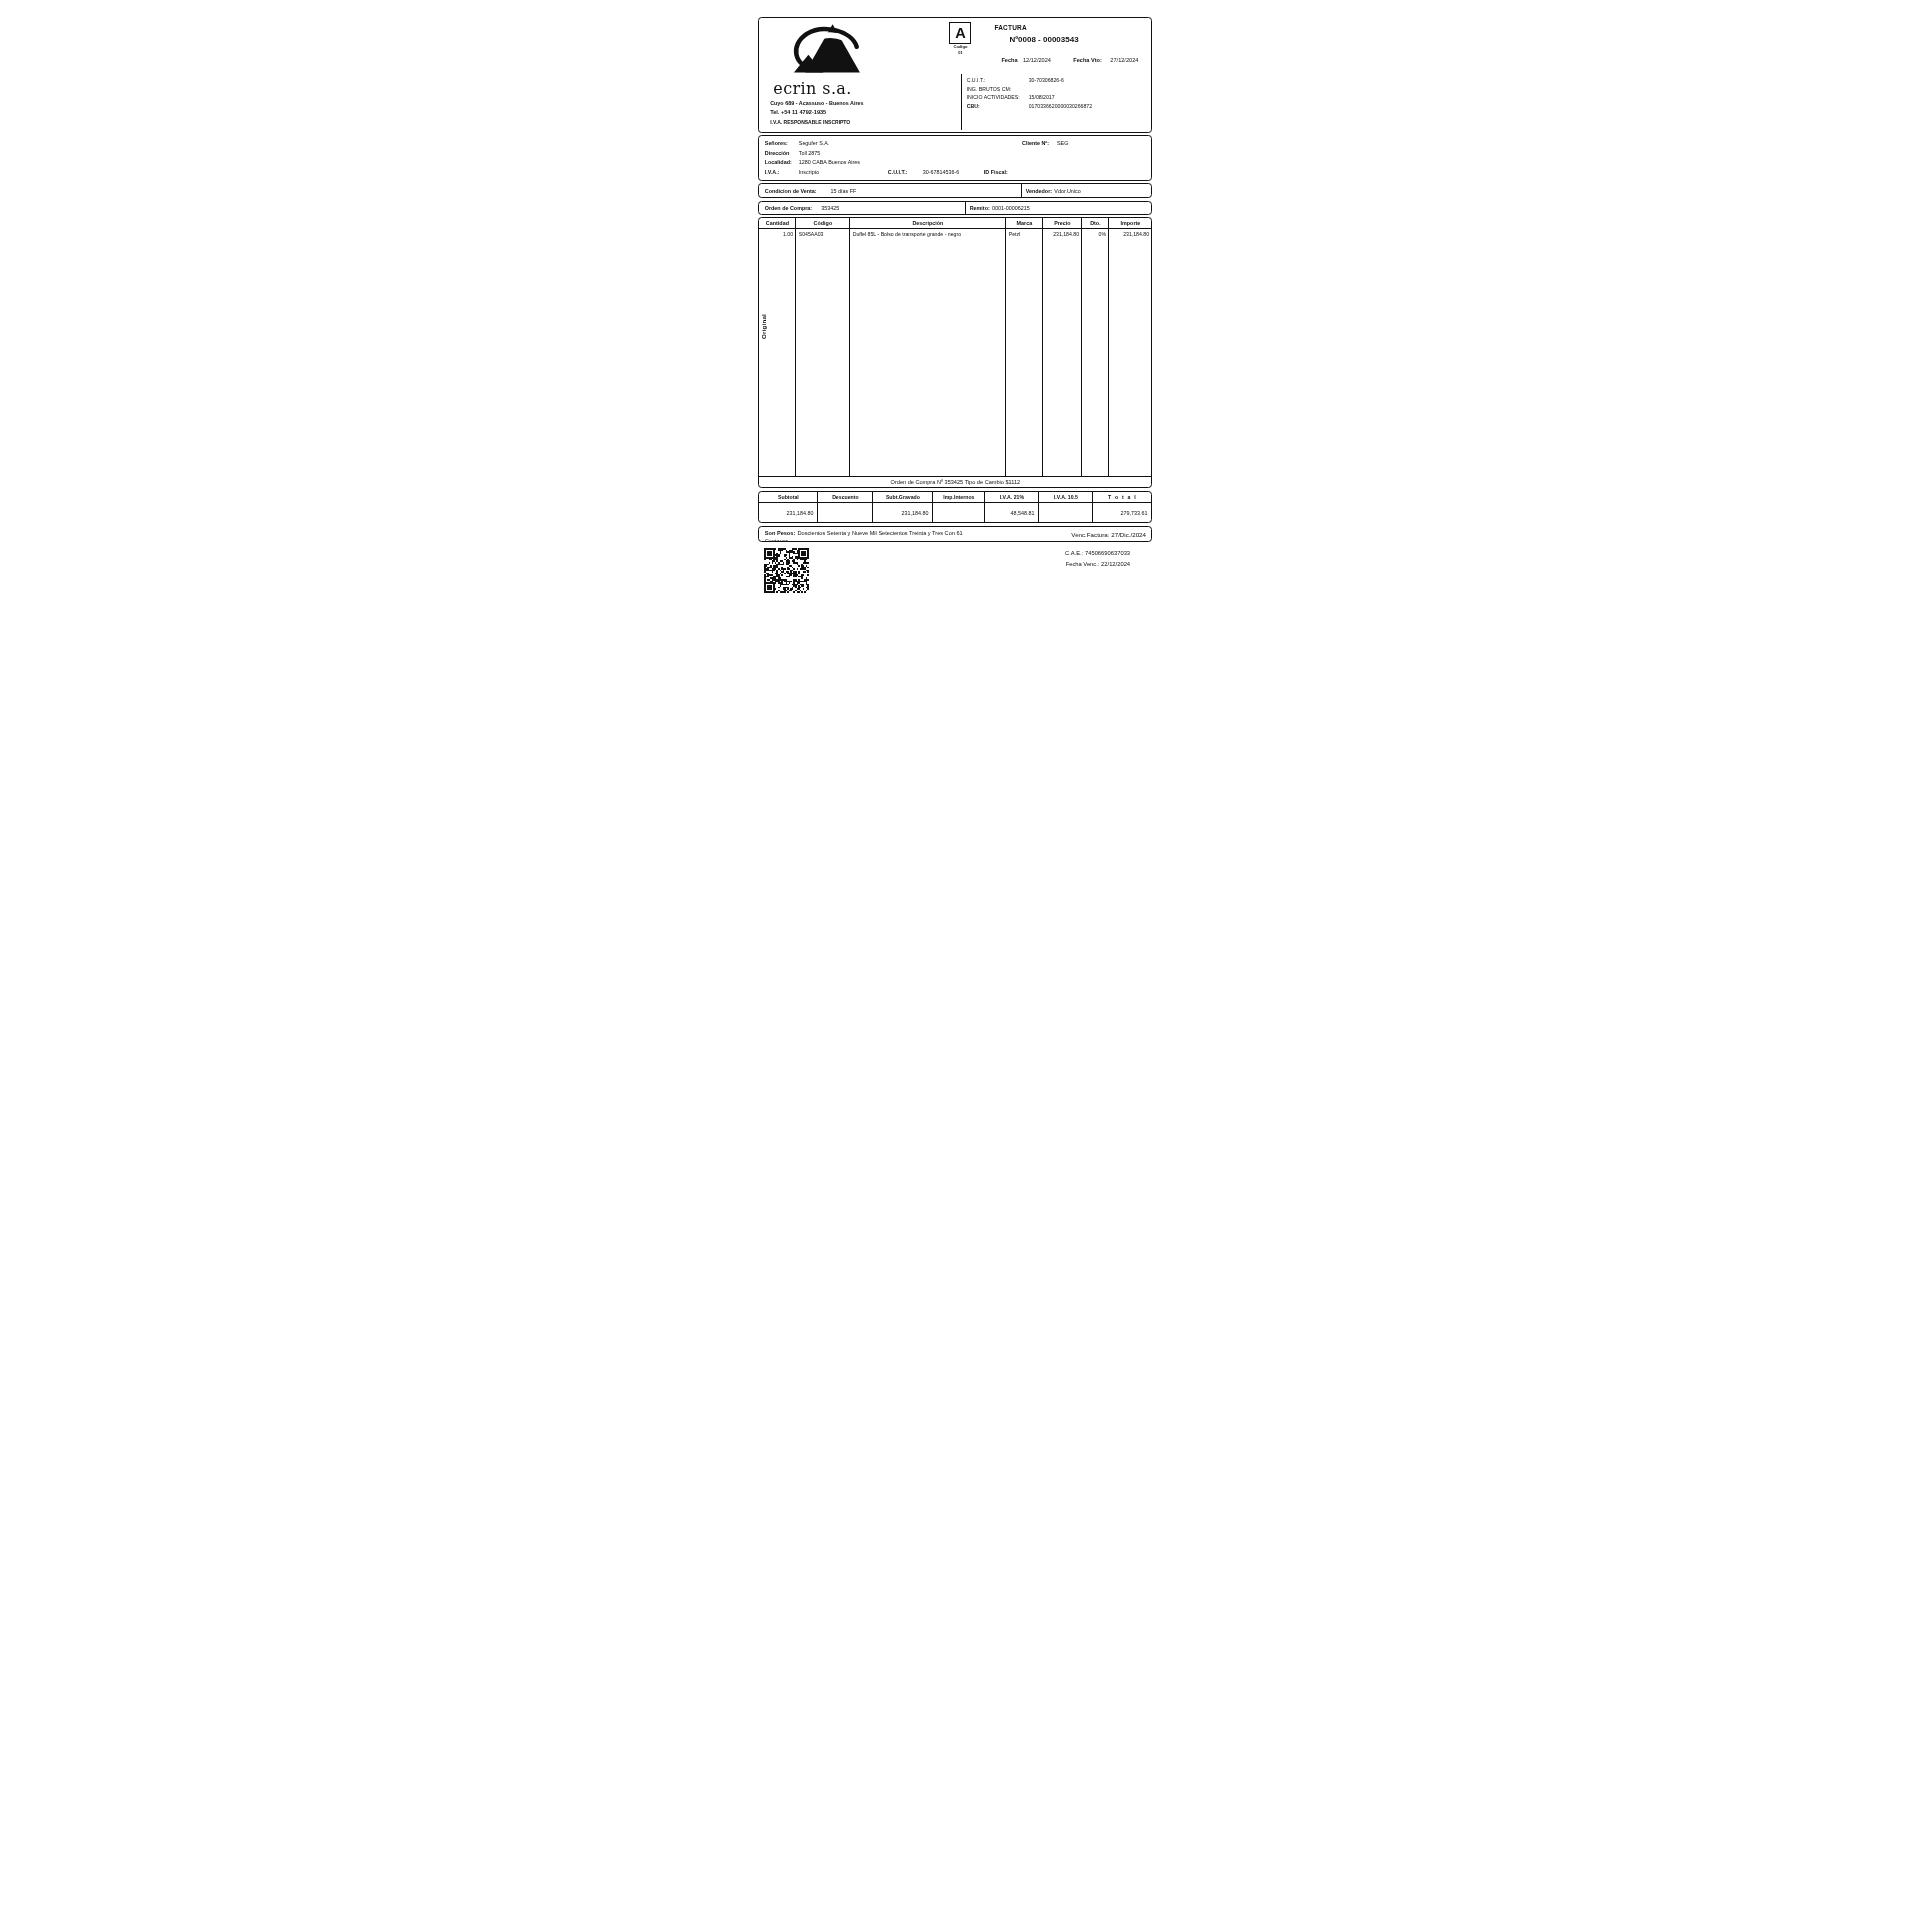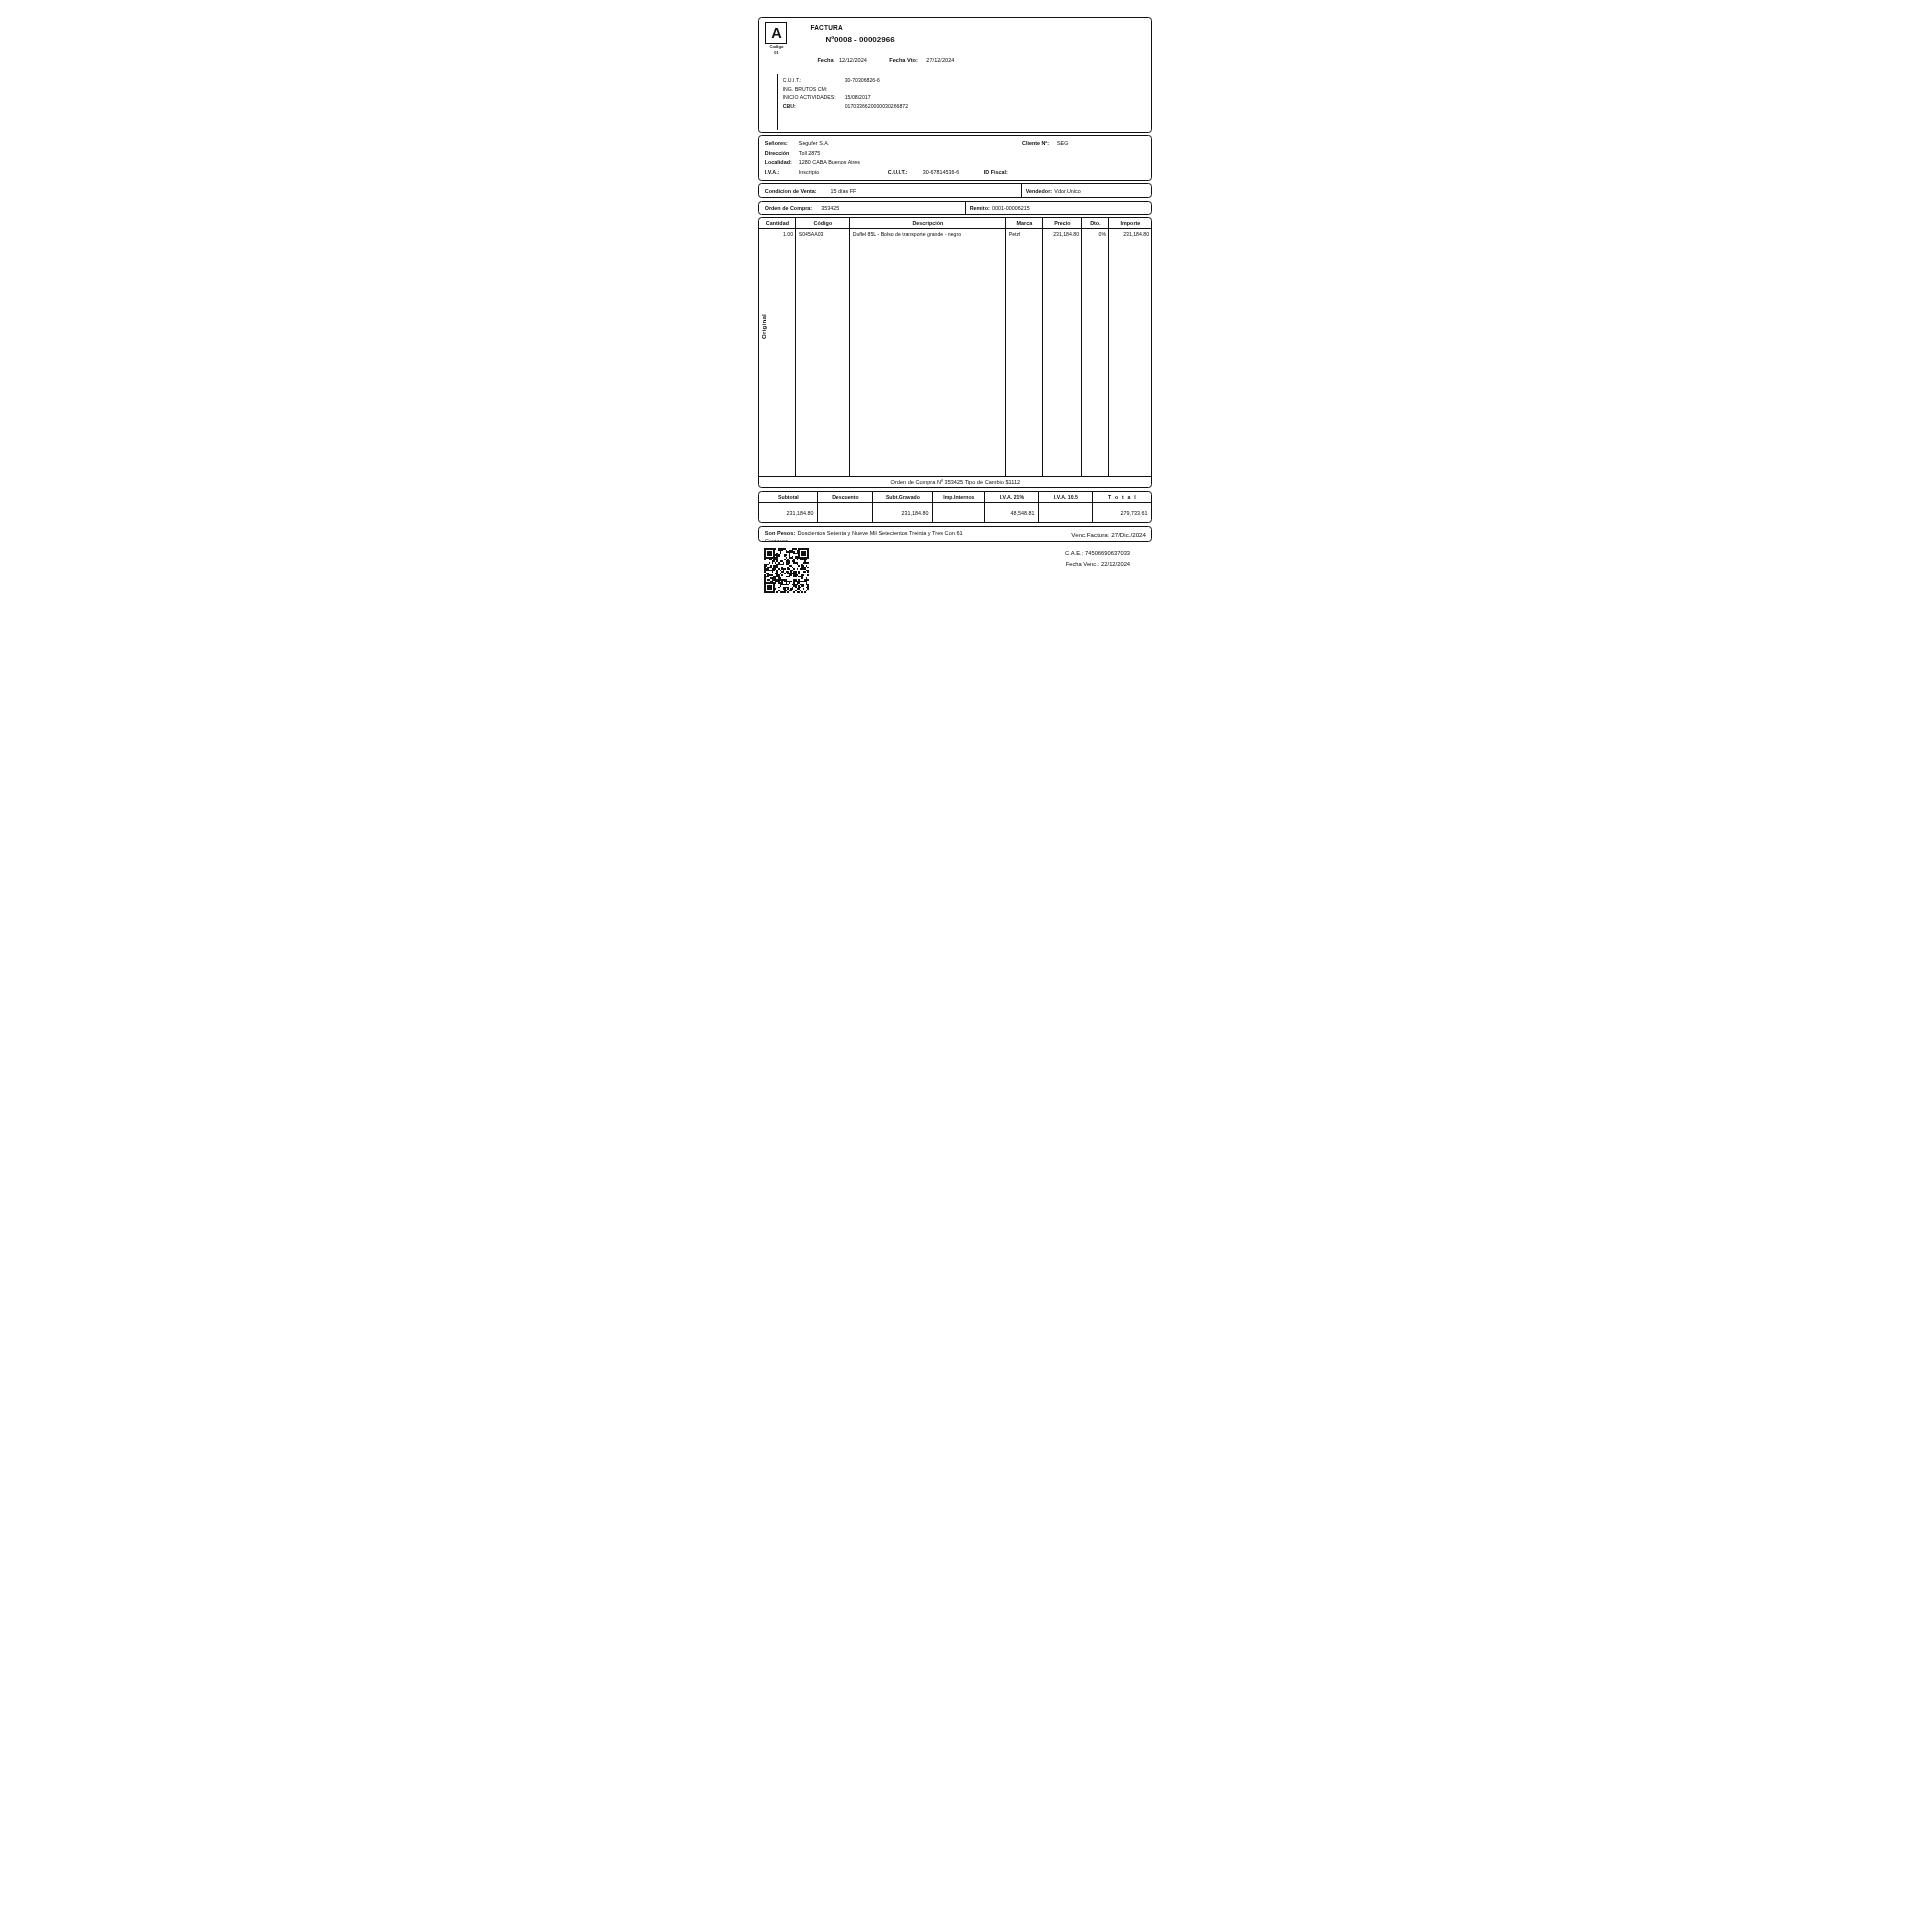--- a/index.html
+++ b/index.html
@@ -106,29 +106,43 @@
 </style>
 </head>
 <body>
 
 <div class="page">
   <div class="content">
 
     <div class="side-label">Original</div>
 
     <div class="box top-box">
+      <div class="tb-left">
+        <div class="logo-wrap">
+          <svg viewBox="0 0 250 180" width="85" height="58" aria-hidden="true">
+            <polygon points="150,10 235,160 65,160" fill="#111"></polygon>
+            <path d="M40 95 C 90 35, 170 25, 225 80" stroke="#fff" stroke-width="18" fill="none"></path>
+            <path d="M225 80 C 210 30, 120 8, 70 40 C 18 74, 28 140, 95 150 C 132 156, 152 148, 166 138" stroke="#111" stroke-width="14" fill="none" stroke-linecap="round"></path>
+            <polygon points="75,105 120,160 30,160" fill="#111"></polygon>
+          </svg>
+        </div>
+        <div class="company-name">ecrin s.a.</div>
+        <div class="addr">Cuyo 689 - Acassuso - Buenos Aires</div>
+        <div class="tel">Tel. +54 11 4792-1935</div>
+        <div class="iva-resp">I.V.A. RESPONSABLE INSCRIPTO</div>
+      </div>
 
       <div class="tb-right">
         <div class="letter-wrap">
           <div class="letter-box">A</div>
           <div class="codigo-label">Codigo</div>
           <div class="codigo-label">01</div>
         </div>
         <div class="factura-title">FACTURA</div>
-        <div class="invoice-number">Nº0008 - 00002966</div>
+        <div class="invoice-number">Nº0008 - 00003543</div>
 
         <div class="fecha-row">
           <span class="b">Fecha</span><span class="gap1"></span><span>12/12/2024</span><span class="gap2"></span><span class="b">Fecha Vto:</span><span class="gap3"></span><span>27/12/2024</span>
         </div>
 
         <div class="fiscal">
           <div class="fiscal-row">
             <span class="fiscal-label">C.U.I.T.:</span>
             <span>30-70306826-6</span>
           </div>

